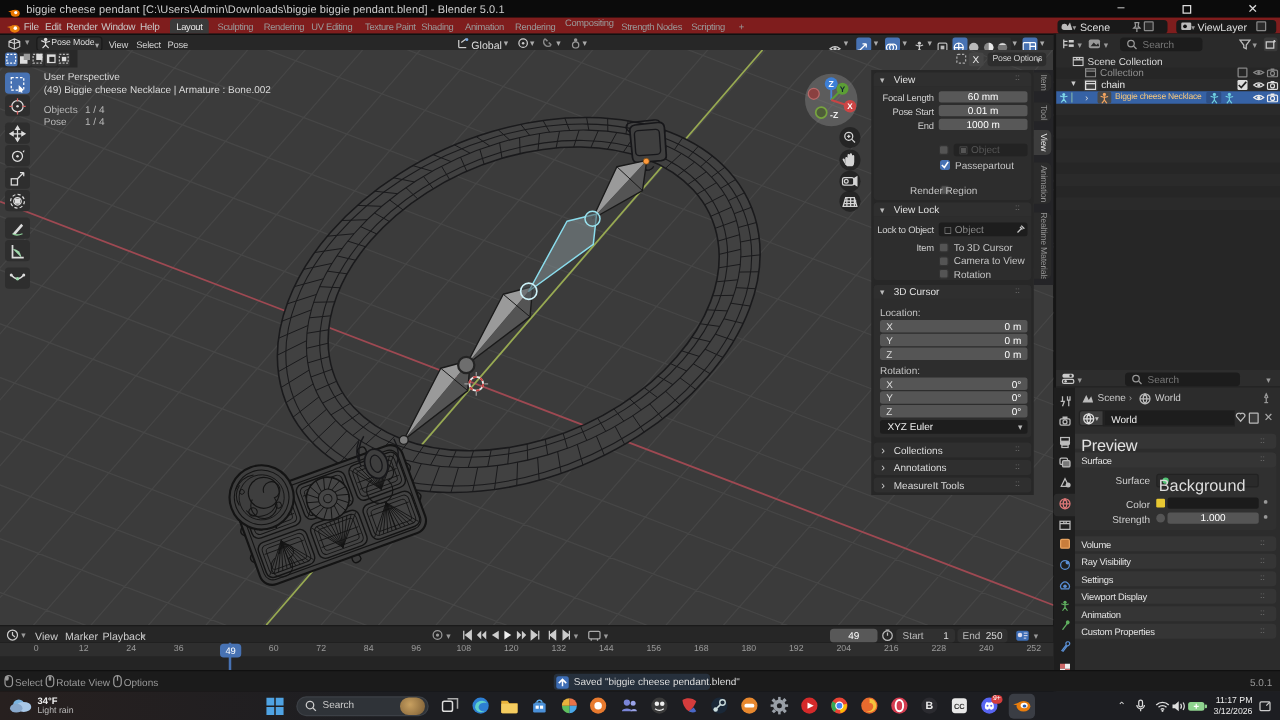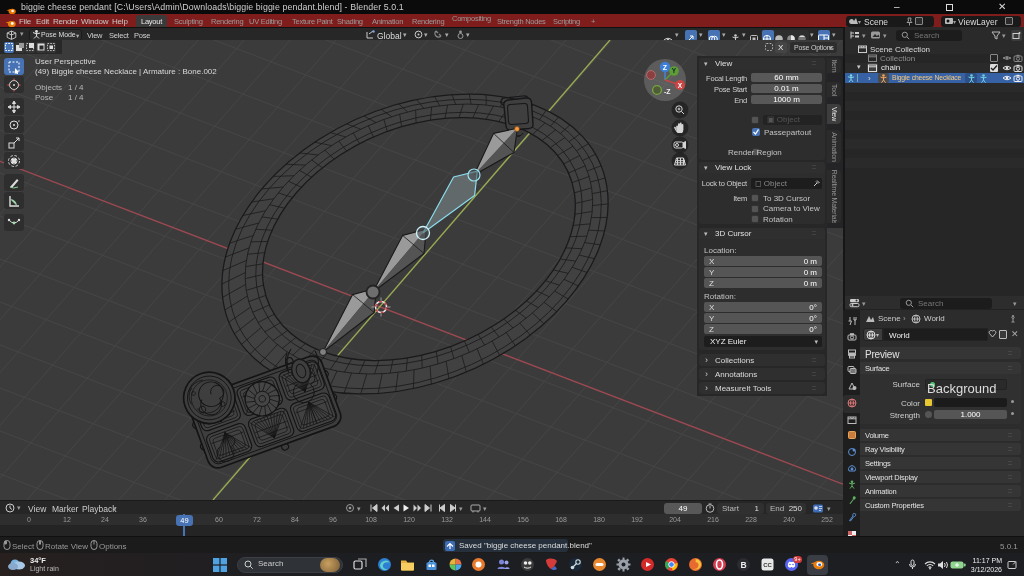--- a/index.html
+++ b/index.html
@@ -644,21 +644,21 @@
     <div class="txt" style="left:31px;top:35px;font-size:6px;color:#bbb">▾</div>
     <div class="abs" style="left:38px;top:32px;width:105px;height:13px;background:#1d1d1d;border:1px solid #222"></div>
     <div class="txt" style="left:44px;top:34.5px;font-size:8px;color:#eee">World</div>
     <svg width="9" height="9" viewBox="0 0 9 9" style="position:absolute;left:143px;top:34px" xmlns="http://www.w3.org/2000/svg">
       <path d="M4.5 1 C6 -0.5 9 1.5 7.5 3.5 L4.5 7 L1.5 3.5 C0 1.5 3 -0.5 4.5 1 Z" fill="none" stroke="#bbb"></path>
     </svg>
     <div class="abs" style="left:154px;top:33.5px;width:8px;height:9px;border:1px solid #bbb;border-radius:1px;background:#3a3a3a"></div>
     <div class="txt" style="left:166px;top:33px;font-size:9px;color:#aaa">✕</div>
     <div class="abs" style="left:3px;top:51px;width:173px;height:12px;background:#353535;border-radius:3px">
       <span class="txt" style="left:6px;top:1.5px;font-size:8px;color:#bbb">›</span>
-      <span class="txt" style="left:17px;top:2px;font-size:10px;letter-spacing:-0.2px;color:#e2e2e2">Preview</span>
+      <span class="txt" style="left:17px;top:2px;font-size:13px;letter-spacing:-0.2px;color:#e2e2e2">Preview</span>
       <span class="txt" style="left:160px;top:2px;font-size:7px;color:#777">::</span>
     </div>
     <div class="abs" style="left:3px;top:66px;width:173px;height:62px;background:#303030;border-radius:3px"></div>
     <div class="abs" style="left:3px;top:66px;width:173px;height:12px;background:#353535;border-radius:3px">
       <span class="txt" style="left:5px;top:2px;font-size:8px;color:#bbb;transform:rotate(90deg)">›</span>
       <span class="txt" style="left:17px;top:2px;font-size:7.5px;letter-spacing:-0.2px;color:#e2e2e2">Surface</span>
       <span class="txt" style="left:160px;top:2px;font-size:7px;color:#777">::</span>
     </div>
     <div class="txt" style="left:0px;top:84px;width:75px;text-align:right;font-size:8px;color:#cfcfcf">Surface</div>
     <div class="abs" style="left:80px;top:83px;width:82px;height:11px;background:#2a2a2a;border:1px solid #222;border-radius:2px"></div>

